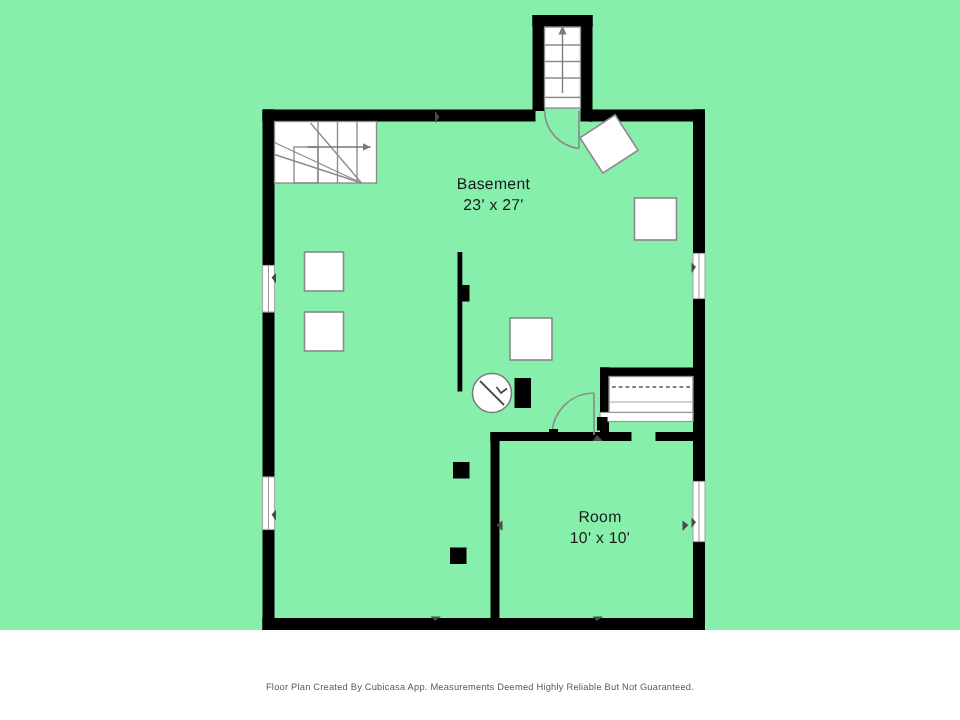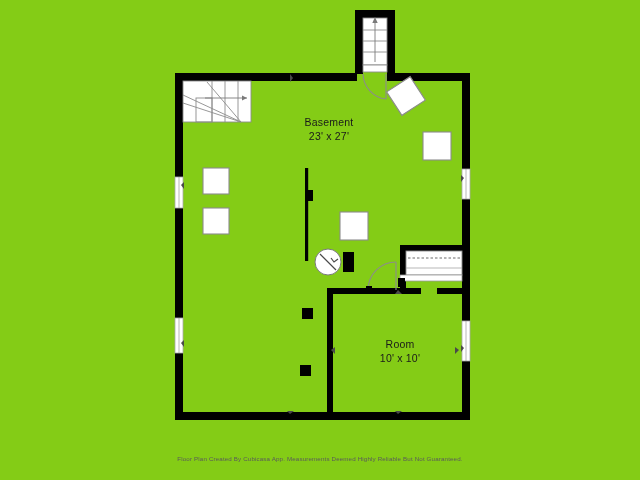--- a/index.html
+++ b/index.html
@@ -9,22 +9,22 @@
   }
   body {
     width: 640px;
     height: 480px;
     overflow: hidden;
     font-family: "Liberation Sans", sans-serif;
   }
   #plan-root {
     position: relative;
     width: 640px;
-    height: 480px;
-    background: #84cc16;
+    height: 420px;
+    background: #86efac;
   }
   #floorplan-svg {
     position: absolute;
     left: 0;
     top: 0;
     width: 640px;
     height: 480px;
     display: block;
   }
   .room-label-group { pointer-events: none; }

